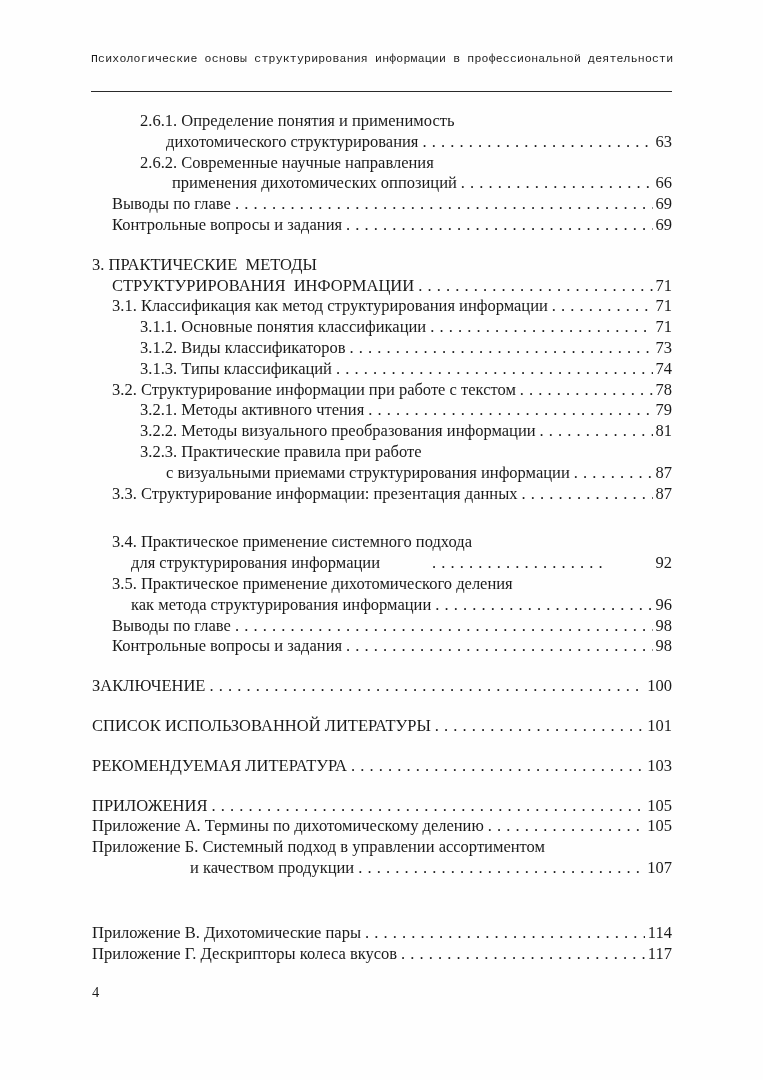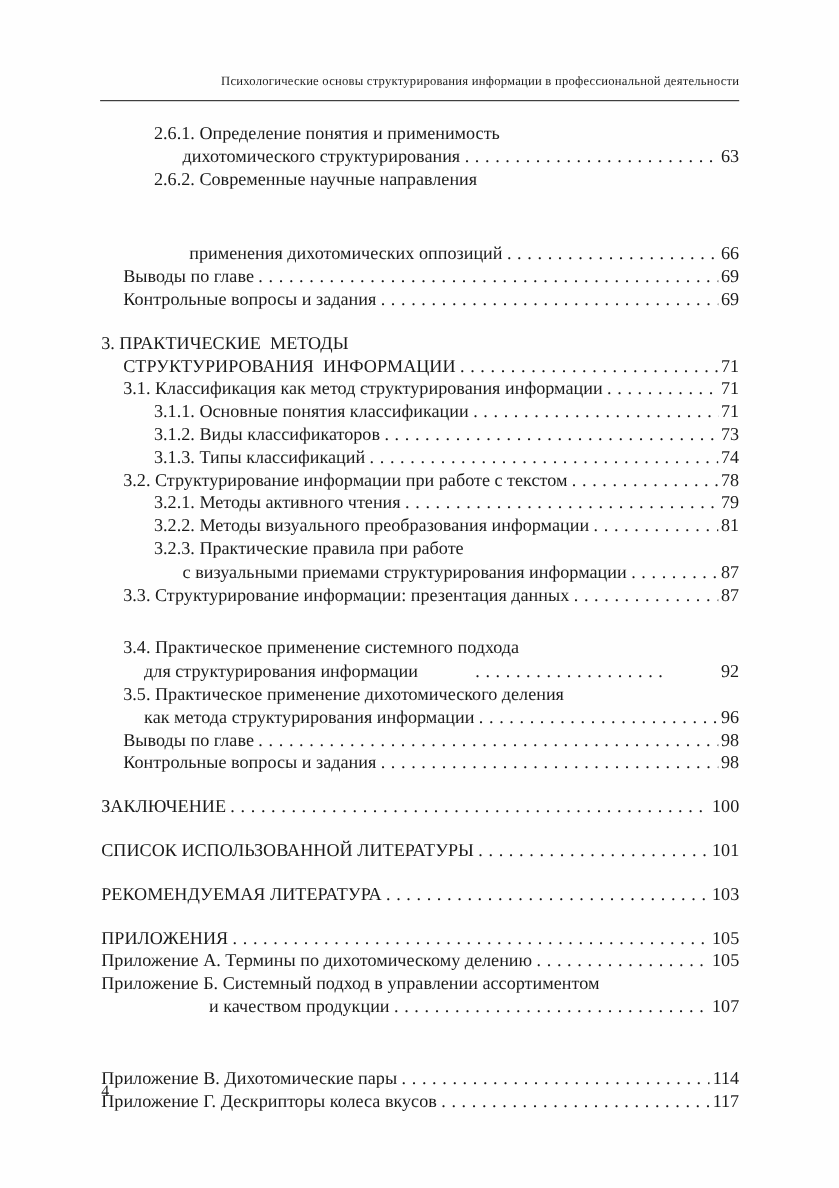--- a/index.html
+++ b/index.html
@@ -9,23 +9,23 @@
     height: 1080px;
     background: #fefefe;
     font-family: "Liberation Serif", serif;
     color: #1a1a1a;
     overflow: hidden;
     box-sizing: border-box;
   }
   .running-head {
     position: absolute;
     left: 91px;
-    top: 68px;
+    top: 52px;
     width: 581px;
-    font-family: Liberation Serif, serif;
+    font-family: Liberation Mono, monospace;
     font-size: 11.5px;
     letter-spacing: 0.2px;
     color: #1c1c1c;
     white-space: nowrap;
     text-align: right;
   }
   .head-rule {
     position: absolute;
     left: 91px;
     top: 91px;
@@ -89,21 +89,21 @@
         <div class="toc-row" style="padding-left: 74px;">
           <span class="toc-text">дихотомического структурирования</span>
           <span class="dots"></span>
           <span class="toc-page">63</span>
         </div>
       </div>
       <div class="toc-entry">
         <div class="toc-row" style="padding-left: 48px;">
           <span class="toc-text">2.6.2. Современные научные направления</span>
         </div>
-        <div class="toc-row" style="padding-left: 80px; margin-top: 47px;">
+        <div class="toc-row" style="padding-left: 80px;">
           <span class="toc-text">применения дихотомических оппозиций</span>
           <span class="dots"></span>
           <span class="toc-page">66</span>
         </div>
       </div>
       <div class="toc-entry">
         <div class="toc-row" style="padding-left: 20px;">
           <span class="toc-text">Выводы по главе</span>
           <span class="dots"></span>
           <span class="toc-page">69</span>

